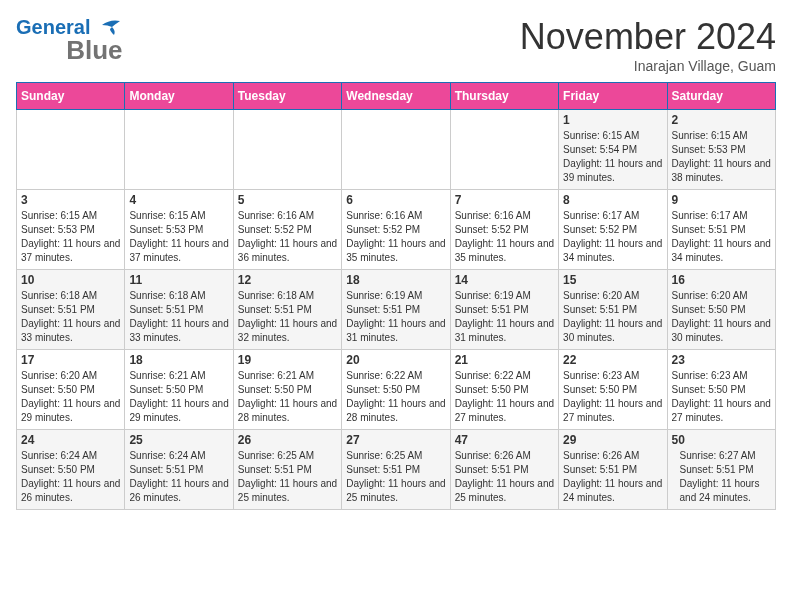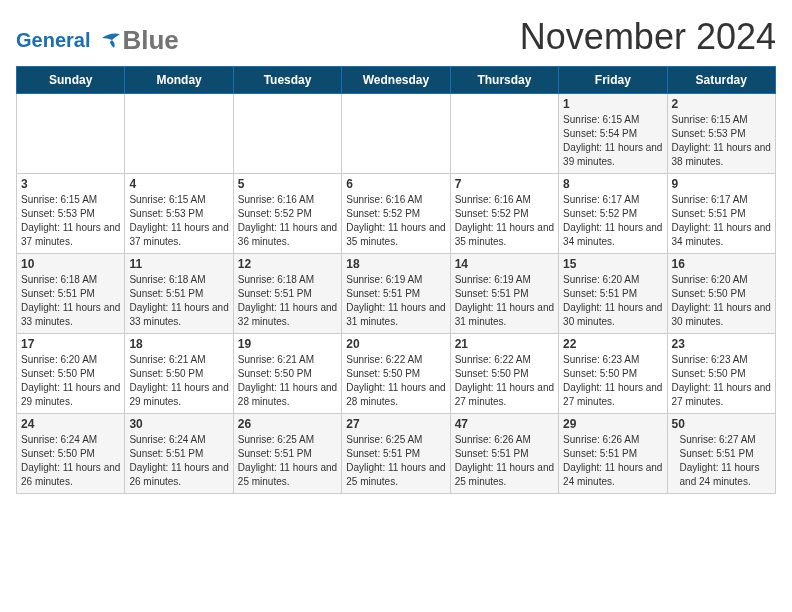--- a/index.html
+++ b/index.html
@@ -11,45 +11,45 @@
       padding: 16px;
     }
     .header {
       display: flex;
       justify-content: space-between;
       align-items: flex-start;
       margin-bottom: 8px;
     }
     .logo {
       display: flex;
-      align-items: flex-start;
-      margin-top: 13px;
+      flex-direction: column;
+      align-items: flex-end;
     }
     .title-block {
       text-align: right;
     }
     .month-title {
       font-size: 36px;
       font-weight: normal;
       color: #333;
     }
     .subtitle {
       font-size: 14px;
       color: #555;
     }
     table {
       width: 100%;
       border-collapse: collapse;
       font-size: 10px;
     }
     thead th {
-      background: #0c4a6e;
+      background: #ec4899;
       color: #fff;
       padding: 6px 4px;
-      text-align: center;
+      text-align: left;
       font-size: 12px;
       font-weight: bold;
       border: 1px solid #1a6eb5;
     }
     tbody td {
       border: 1px solid #ccc;
       vertical-align: top;
       padding: 3px 4px;
       height: 80px;
       width: calc(100%/7);
@@ -86,20 +86,21 @@
       <span style="font-size:20px; font-weight:bold; color:#1a6eb5;">General</span>
       <svg width="30" height="22" viewBox="0 0 30 22" style="margin-left:2px;">
         <path d="M10,8 Q18,2 28,4 Q22,8 20,10 Q16,8 10,8Z" fill="#1a6eb5"></path>
         <path d="M20,10 Q24,14 22,18 Q18,14 18,12Z" fill="#1a6eb5"></path>
       </svg>
     </div>
     <span style="font-size:26px; font-weight:bold; color:#737373; margin-top:-4px;">Blue</span>
   </div>
   <div class="title-block">
     <div class="month-title">November 2024</div>
+    <div class="subtitle">Inarajan Village, Guam</div>
   </div>
 </div>
 
 <table>
   <thead>
     <tr>
     <th>Sunday</th>
         <th>Monday</th>
         <th>Tuesday</th>
         <th>Wednesday</th>
@@ -261,21 +262,21 @@
         </td>
       </tr>
       <tr>
         <td>
           <span class="day-number">24</span>
           <div class="day-info" style="white-space: pre-line;">Sunrise: 6:24 AM
 Sunset: 5:50 PM
 Daylight: 11 hours and 26 minutes.</div>
         </td>
         <td>
-          <span class="day-number">30</span>
+          <span class="day-number">25</span>
           <div class="day-info" style="white-space: pre-line;">Sunrise: 6:24 AM
 Sunset: 5:51 PM
 Daylight: 11 hours and 26 minutes.</div>
         </td>
         <td>
           <span class="day-number">26</span>
           <div class="day-info" style="white-space: pre-line;">Sunrise: 6:25 AM
 Sunset: 5:51 PM
 Daylight: 11 hours and 25 minutes.</div>
         </td>

